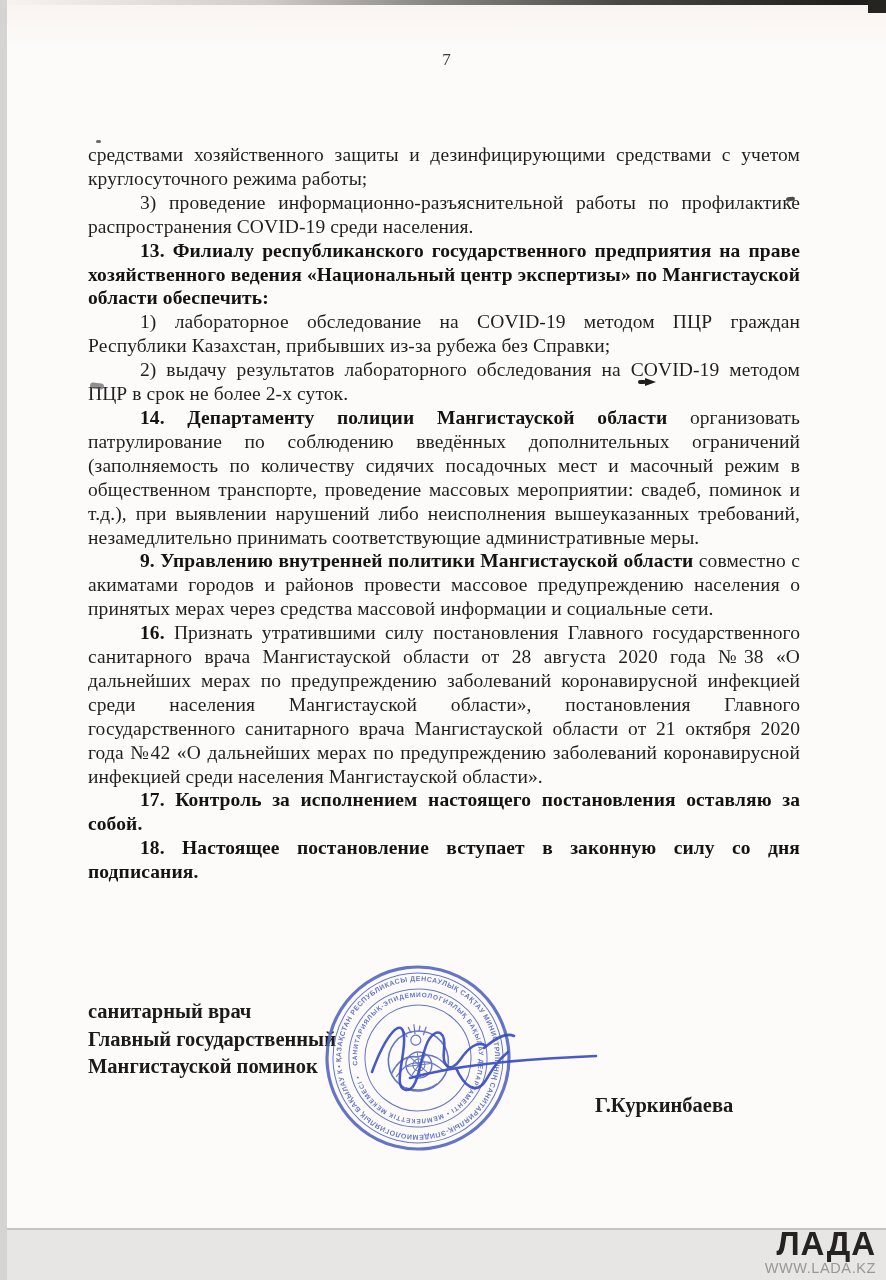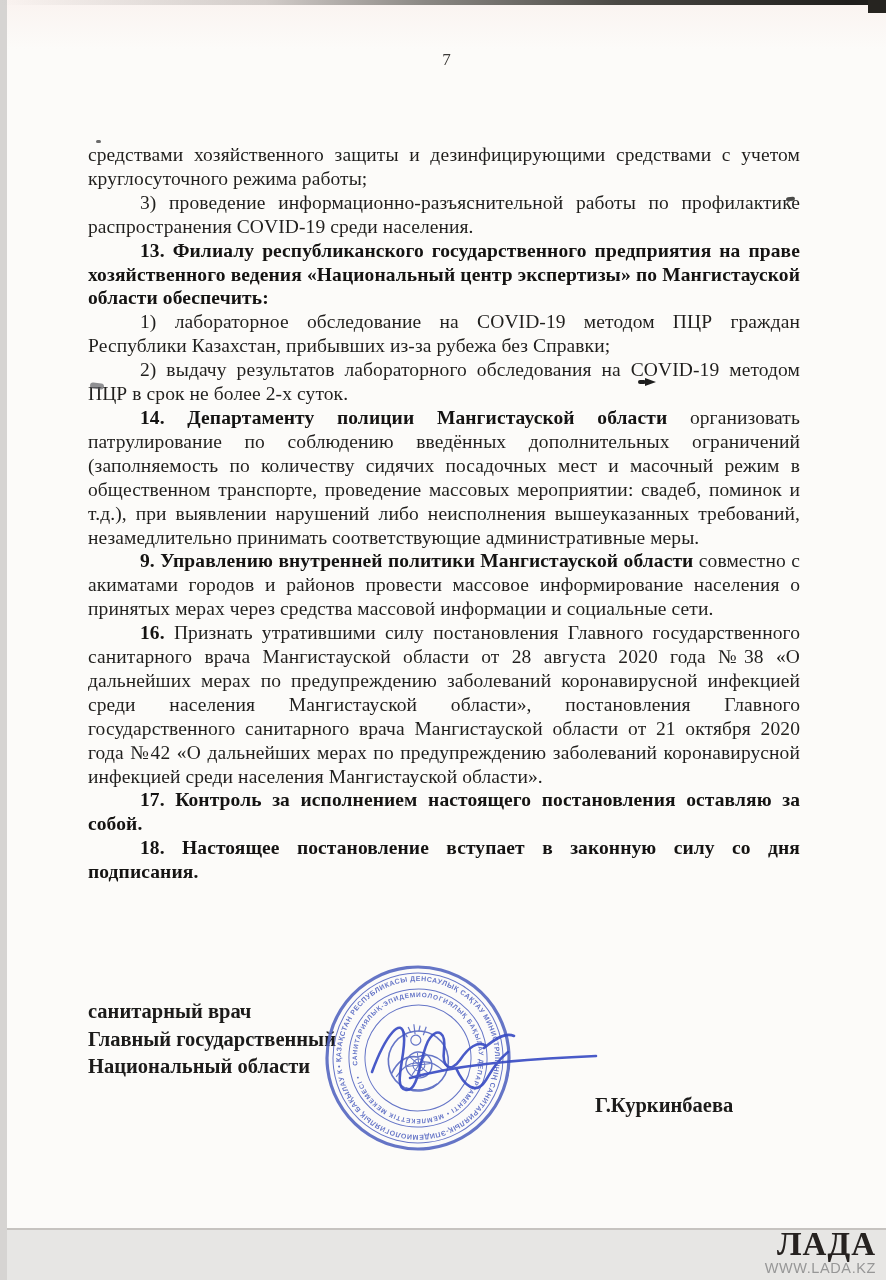--- a/index.html
+++ b/index.html
@@ -25,21 +25,21 @@
 
   .sig-titles{position:absolute;left:81px;top:998px;width:280px;font-weight:bold;
         font-size:20.5px;line-height:27.5px;color:#1c1b1a;z-index:1;}
   .sig-name{position:absolute;left:588px;top:1050px;font-weight:bold;font-size:20.5px;
         color:#1c1b1a;z-index:1;margin-top:44px;}
 
   .stamp{position:absolute;left:322px;top:962px;width:192px;height:192px;z-index:2;opacity:.88;}
   .signature-svg{position:absolute;left:356px;top:1002px;width:256px;height:120px;z-index:3;}
 
   .watermark{position:absolute;right:10px;top:1229px;text-align:right;z-index:5;}
-  .wm-title{font-family:Liberation Serif, serif;font-weight:bold;font-size:33px;line-height:30px;
+  .wm-title{font-family:Liberation Sans, sans-serif;font-weight:bold;font-size:33px;line-height:30px;
         letter-spacing:1px;color:#262220;}
   .wm-url{font-family:"Liberation Sans",sans-serif;font-size:14.5px;color:#979797;
         letter-spacing:.6px;margin-top:1px;}
 
   
   .artifact-dot{position:absolute;left:96px;top:140px;width:5px;height:3px;background:#6b6b6b;border-radius:2px;}
   .artifact-arrow{position:absolute;left:645px;top:378px;width:0;height:0;z-index:1;
         border-left:11px solid #1d1d1d;border-top:4px solid transparent;border-bottom:4px solid transparent;}
   .artifact-arrow-tail{position:absolute;left:638px;top:380px;width:8px;height:4px;background:#1d1d1d;border-radius:2px;}
   .artifact-smudge{position:absolute;left:786px;top:197px;width:9px;height:4px;background:#4a4a48;
@@ -54,29 +54,29 @@
 
   <div class="page">
     <div class="page-number">7</div>
     <div class="content" id="paragraphs">
         <p class="no-indent"><span>средствами хозяйственного защиты и дезинфицирующими средствами с учетом круглосуточного режима работы;</span></p>
         <p><span>3) проведение информационно-разъяснительной работы по профилактике распространения COVID-19 среди населения.</span></p>
         <p><b>13. Филиалу республиканского государственного предприятия на праве хозяйственного ведения «Национальный центр экспертизы» по Мангистауской области обеспечить:</b></p>
         <p><span>1) лабораторное обследование на COVID-19 методом ПЦР граждан Республики Казахстан, прибывших из-за рубежа без Справки;</span></p>
         <p><span>2) выдачу результатов лабораторного обследования на COVID-19 методом ПЦР в срок не более 2-х суток.</span></p>
         <p><b>14. Департаменту полиции Мангистауской области</b><span> организовать патрулирование по соблюдению введённых дополнительных ограничений (заполняемость по количеству сидячих посадочных мест и масочный режим в общественном транспорте, проведение массовых мероприятии: свадеб, поминок и т.д.), при выявлении нарушений либо неисполнения вышеуказанных требований, незамедлительно принимать соответствующие административные меры.</span></p>
-        <p><b>9. Управлению внутренней политики Мангистауской области</b><span> совместно с акиматами городов и районов провести массовое информирование населения о принятых мерах через средства массовой информации и социальные сети.</span></p>
+        <p><b>9. Управлению внутренней политики Мангистауской области</b><span> совместно с акиматами городов и районов провести массовое предупреждению населения о принятых мерах через средства массовой информации и социальные сети.</span></p>
         <p><b>16.</b><span> Признать утратившими силу постановления Главного государственного санитарного врача Мангистауской области от 28 августа 2020 года №38 «О дальнейших мерах по предупреждению заболеваний коронавирусной инфекцией среди населения Мангистауской области», постановления Главного государственного санитарного врача Мангистауской области от 21 октября 2020 года №42 «О дальнейших мерах по предупреждению заболеваний коронавирусной инфекцией среди населения Мангистауской области».</span></p>
         <p><b>17. Контроль за исполнением настоящего постановления оставляю за собой.</b></p>
         <p><b>18. Настоящее постановление вступает в законную силу со дня подписания.</b></p>
       </div>
     <div class="sig-titles" id="sig-titles">
         <div>санитарный врач</div>
         <div>Главный государственный</div>
-        <div>Национальный области</div>
+        <div>Мангистауской поминок</div>
       </div>
     <div class="sig-name">Г.Куркинбаева</div>
   </div>
 
   <div class="edge-left"></div>
   <div class="top-scan-line"></div>
   <div class="top-corner-block"></div>
 
   <div class="artifact-dot"></div>
   <div class="artifact-arrow"></div>

